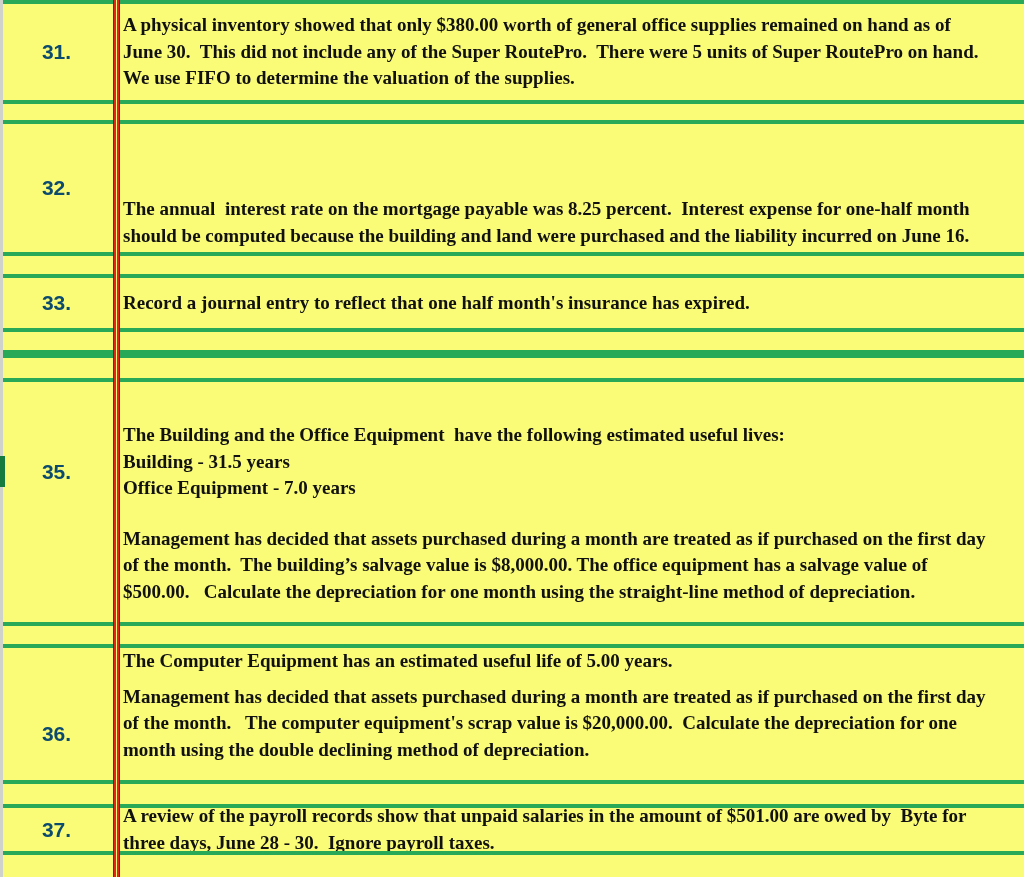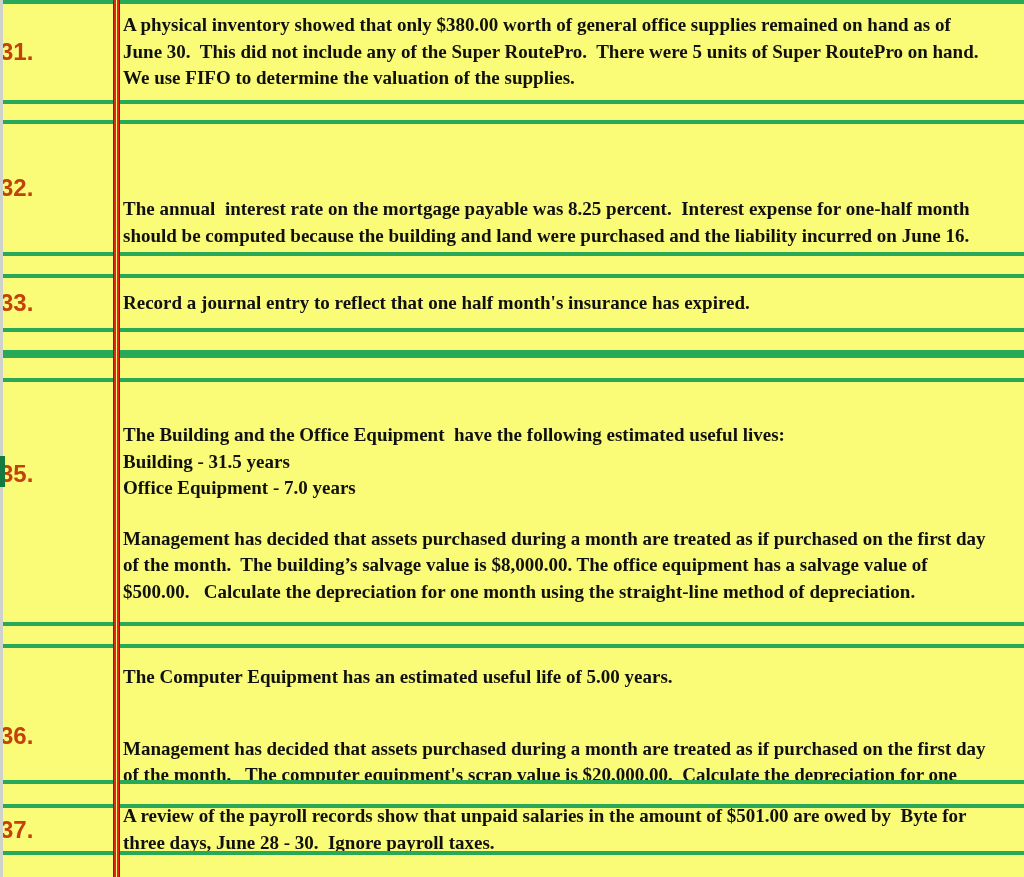--- a/index.html
+++ b/index.html
@@ -20,24 +20,25 @@
   .hborder.h4 { height: 4px; }
 
   .spacer-row { width: 100%; background: #FAFC78; flex: 0 0 auto; }
 
   .row { display: flex; width: 100%; background: #FAFC78; flex: 0 0 auto; }
 
   .num-cell {
     flex: 0 0 113px;
     display: flex;
     align-items: center;
-    color: #c2410c;
+    justify-content: center;
+    color: #0c4a6e;
     font-family: "Liberation Sans", sans-serif;
     font-weight: bold;
-    font-size: 24px;
+    font-size: 21px;
   }
 
   .text-cell {
     flex: 1 1 auto;
     display: flex;
     flex-direction: column;
     justify-content: center;
     padding-left: 10px;
     padding-right: 4px;
     overflow: hidden;
@@ -48,21 +49,21 @@
   }
   .para { white-space: pre; }
 
   
   .row-32 .text-cell { justify-content: flex-end; padding-bottom: 3px; }
   .row-35 .text-cell { justify-content: flex-start; padding-top: 40px; }
   .row-35 .para + .para { margin-top: 24px; }
   .row-35 .num-cell span { padding-top: 0; }
   .row-35 .num-cell { align-items: flex-start; margin-top: 12px; }
   .row-35 .num-cell span { margin-top: 66px; }
-  .row-36 .text-cell { justify-content: flex-start; padding-top: 16px; gap: 36px; }
+  .row-36 .text-cell { justify-content: flex-start; padding-top: 0; }
   .row-36 .para + .para { margin-top: 9px; }
   .row-36 .num-cell { align-items: flex-start; }
   .row-36 .num-cell span { margin-top: 74px; }
 
   
   .vdivider {
     position: absolute;
     top: 0; bottom: 0;
     left: 112px;
     width: 9px;

